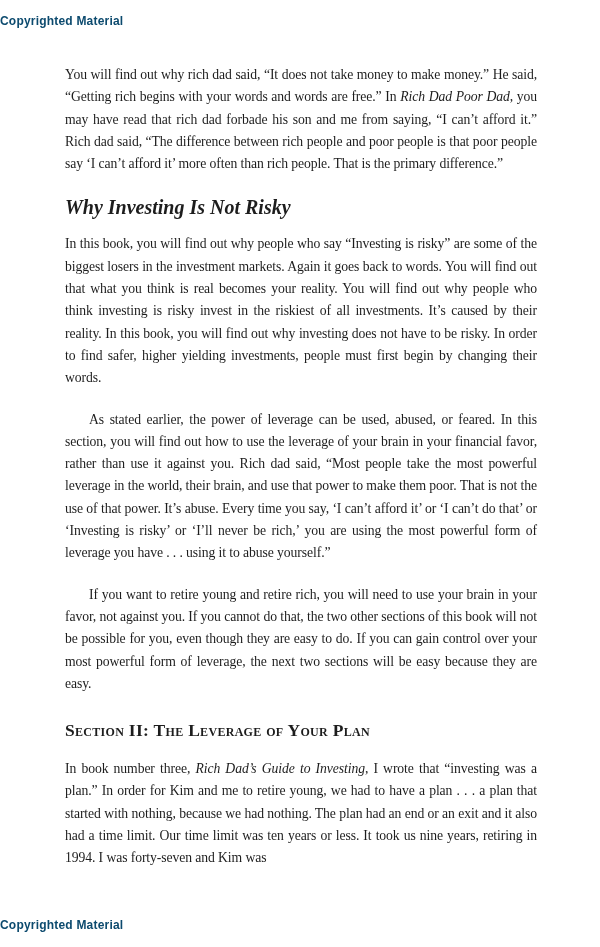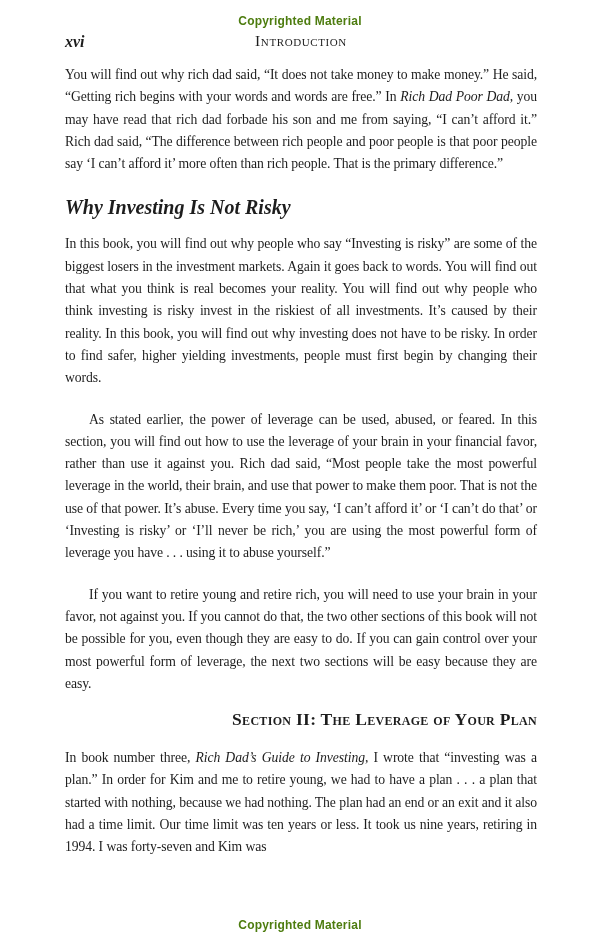--- a/index.html
+++ b/index.html
@@ -9,22 +9,21 @@
     height: 947px;
     background: #ffffff;
     overflow: hidden;
     font-family: "Liberation Serif", "DejaVu Serif", serif;
     color: #1d1d1d;
   }
   .notice {
     font-family: "Liberation Sans", "DejaVu Sans", sans-serif;
     font-weight: bold;
     font-size: 12px;
-    color: #4d7c0f;
-    text-align: center;
+    color: #0c4a6e;
     letter-spacing: 0.2px;
   }
   .top-notice { position: absolute; top: 14px; left: 0; right: 0; }
   .bottom-notice { position: absolute; bottom: 15px; left: 0; right: 0; }
   .pagehead {
     position: absolute;
     top: 32px;
     left: 65px;
     width: 472px;
     height: 20px;
@@ -67,34 +66,29 @@
     font-size: 20px;
     line-height: 24px;
     margin: 20px 0 14px 0;
   }
   .h-smallcaps {
     font-weight: bold;
     font-variant: small-caps;
     font-size: 17.5px;
     line-height: 22px;
     letter-spacing: 0.3px;
-    margin: 13px 0 17px 0;
-    text-align: right;
+    margin: 24px 0 17px 0;
   }
 </style>
 </head>
 <body>
 
 <div class="page">
   <div class="notice top-notice">Copyrighted Material</div>
 
-  <div class="pagehead">
-    <span class="folio">xvi</span>
-    <span class="running">Introduction</span>
-  </div>
 
   <div class="content">
       <p class="para"><span>You will find out why rich dad said, “It does not take money to make money.” He said, “Getting rich begins with your words and words are free.” In </span><span class="it">Rich Dad Poor Dad</span><span>, you may have read that rich dad forbade his son and me from saying, “I can’t afford it.” Rich dad said, “The difference between rich people and poor people is that poor people say ‘I can’t afford it’ more often than rich people. That is the primary difference.”</span></p>
       <div class="h-italic">Why Investing Is Not Risky</div>
       <p class="para"><span>In this book, you will find out why people who say “Investing is risky” are some of the biggest losers in the investment markets. Again it goes back to words. You will find out that what you think is real becomes your reality. You will find out why people who think investing is risky invest in the riskiest of all investments. It’s caused by their reality. In this book, you will find out why investing does not have to be risky. In order to find safer, higher yielding investments, people must first begin by changing their words.</span></p>
       <p class="para indent"><span>As stated earlier, the power of leverage can be used, abused, or feared. In this section, you will find out how to use the leverage of your brain in your financial favor, rather than use it against you. Rich dad said, “Most people take the most powerful leverage in the world, their brain, and use that power to make them poor. That is not the use of that power. It’s abuse. Every time you say, ‘I can’t afford it’ or ‘I can’t do that’ or ‘Investing is risky’ or ‘I’ll never be rich,’ you are using the most powerful form of leverage you have&nbsp;.&nbsp;.&nbsp;. using it to abuse yourself.”</span></p>
       <p class="para indent"><span>If you want to retire young and retire rich, you will need to use your brain in your favor, not against you. If you cannot do that, the two other sections of this book will not be possible for you, even though they are easy to do. If you can gain control over your most powerful form of leverage, the next two sections will be easy because they are easy.</span></p>
       <div class="h-smallcaps">Section II: The Leverage of Your Plan</div>
       <p class="para"><span>In book number three, </span><span class="it">Rich Dad’s Guide to Investing</span><span>, I wrote that “investing was a plan.” In order for Kim and me to retire young, we had to have a plan&nbsp;.&nbsp;.&nbsp;. a plan that started with nothing, because we had nothing. The plan had an end or an exit and it also had a time limit. Our time limit was ten years or less. It took us nine years, retiring in 1994. I was forty-seven and Kim was</span></p>
     </div>

